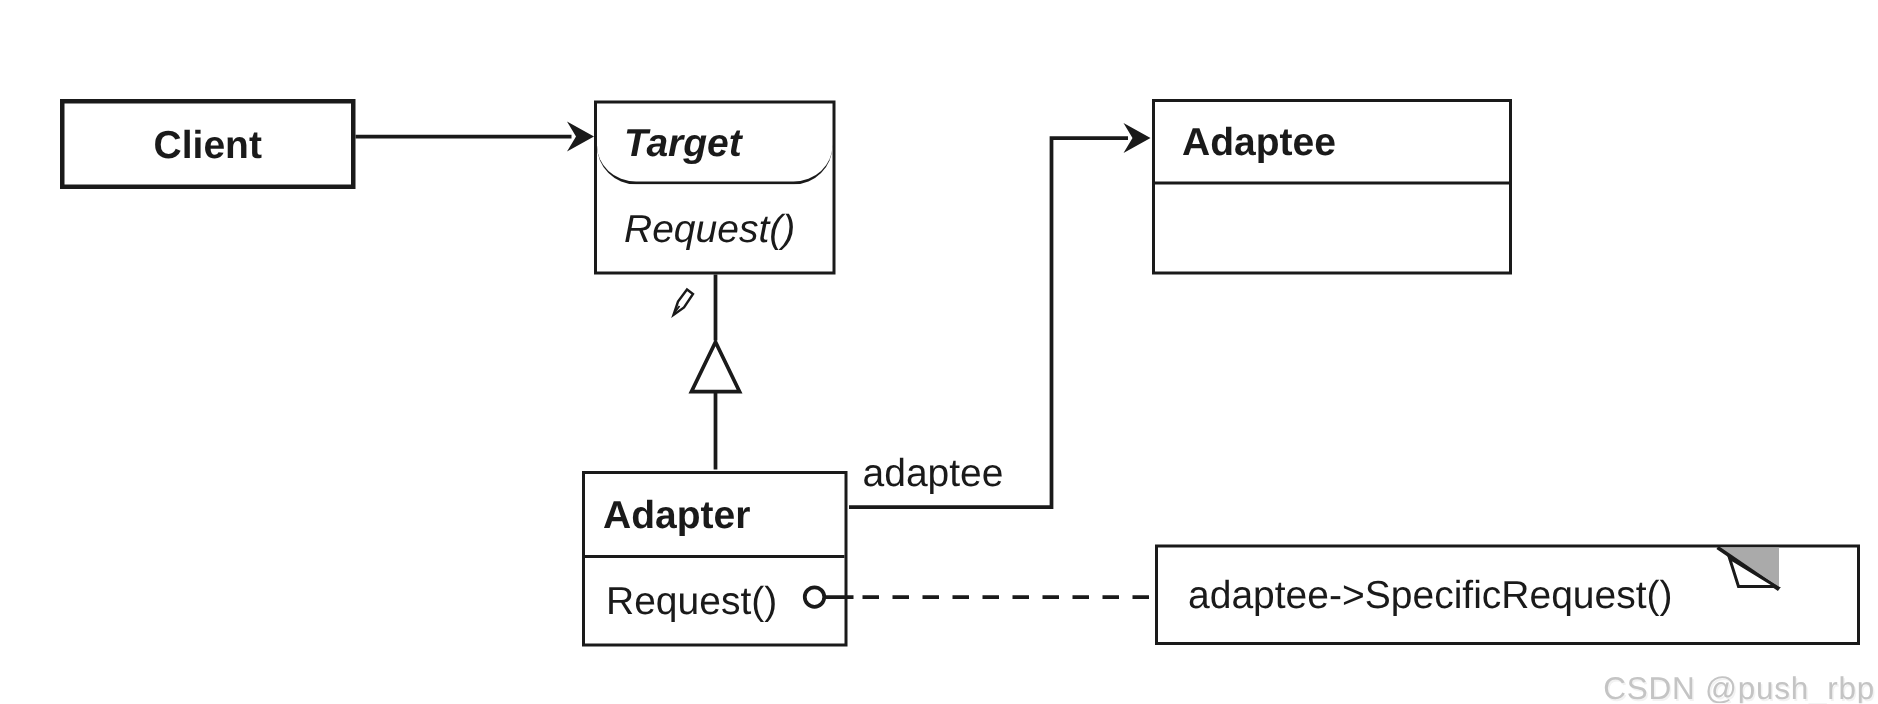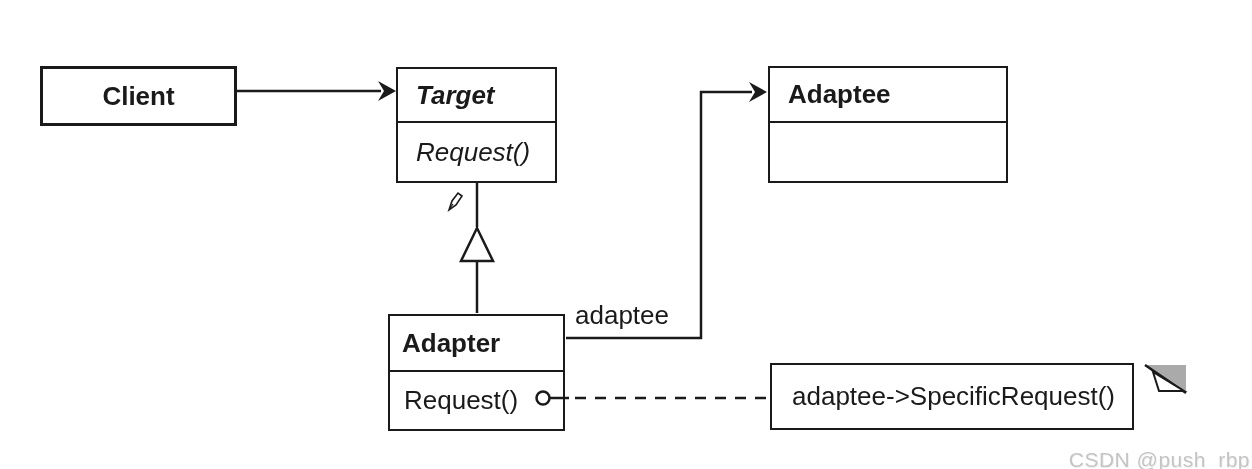--- a/index.html
+++ b/index.html
@@ -31,21 +31,21 @@
     border-bottom:2px solid #1a1a1a;
   }
   .compartment.center{
     justify-content:center;
     padding-left:0;
     border-bottom:none;
     height:100%;
   }
   .compartment.method{ flex:1; }
   .two-part{ display:flex; flex-direction:column; }
-  .italic{ font-style:italic; }
+  .italic{ font-style:italic;border-radius:26px; }
   .note-box{
     position:absolute;
     box-sizing:border-box;
     background:#ffffff;
     border:2px solid #1a1a1a;
     display:flex;
     align-items:center;
     padding-left:20px;
     font-size:26px;
     white-space:nowrap;
@@ -90,21 +90,21 @@
 
   <div class="class-box two-part" style="left:768px;top:66px;width:240px;height:117px">
     <div class="compartment title" style="height:55px">Adaptee</div>
   </div>
 
   <div class="class-box two-part" style="left:388px;top:314px;width:177px;height:117px">
     <div class="compartment title" style="height:56px;padding-left:12px">Adapter</div>
     <div class="compartment method" style="padding-left:14px">Request()</div>
   </div>
 
-  <div class="note-box" style="left:770px;top:363px;width:364px;height:67px">
+  <div class="note-box" style="left:770px;top:363px;width:470px;height:67px">
     <span>adaptee-&gt;SpecificRequest()</span>
   </div>
 
   <div class="assoc-label">adaptee</div>
 
   <div class="watermark">CSDN @push_rbp</div>
 
   <svg class="overlay" viewBox="0 0 1252 469" xmlns="http://www.w3.org/2000/svg">
 
     <g>

